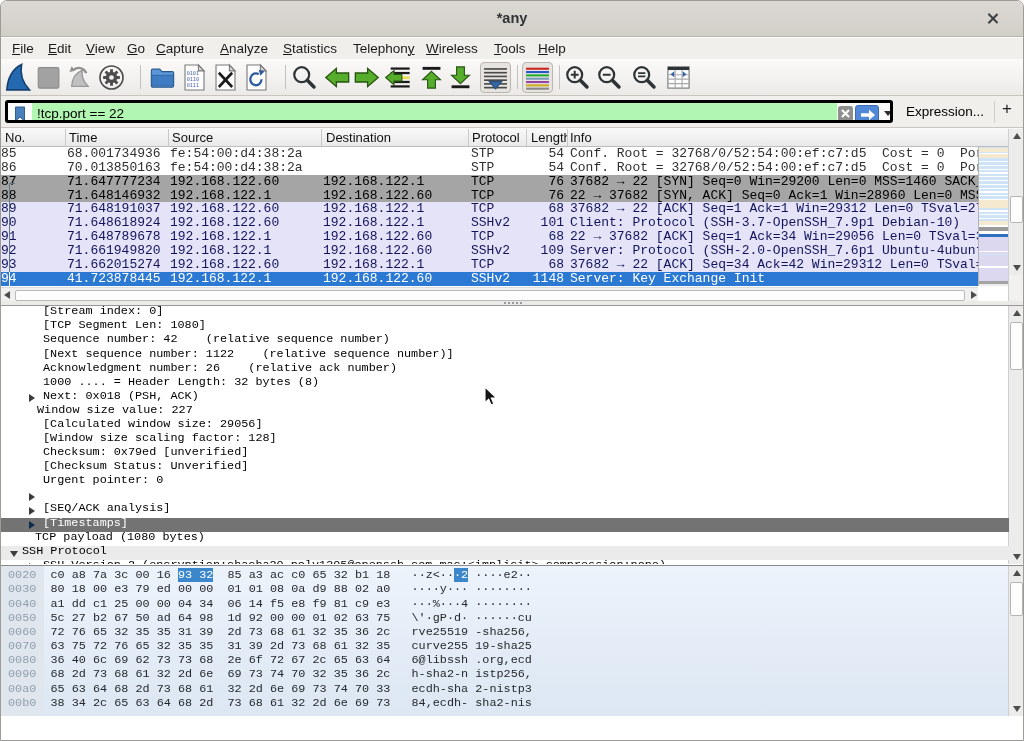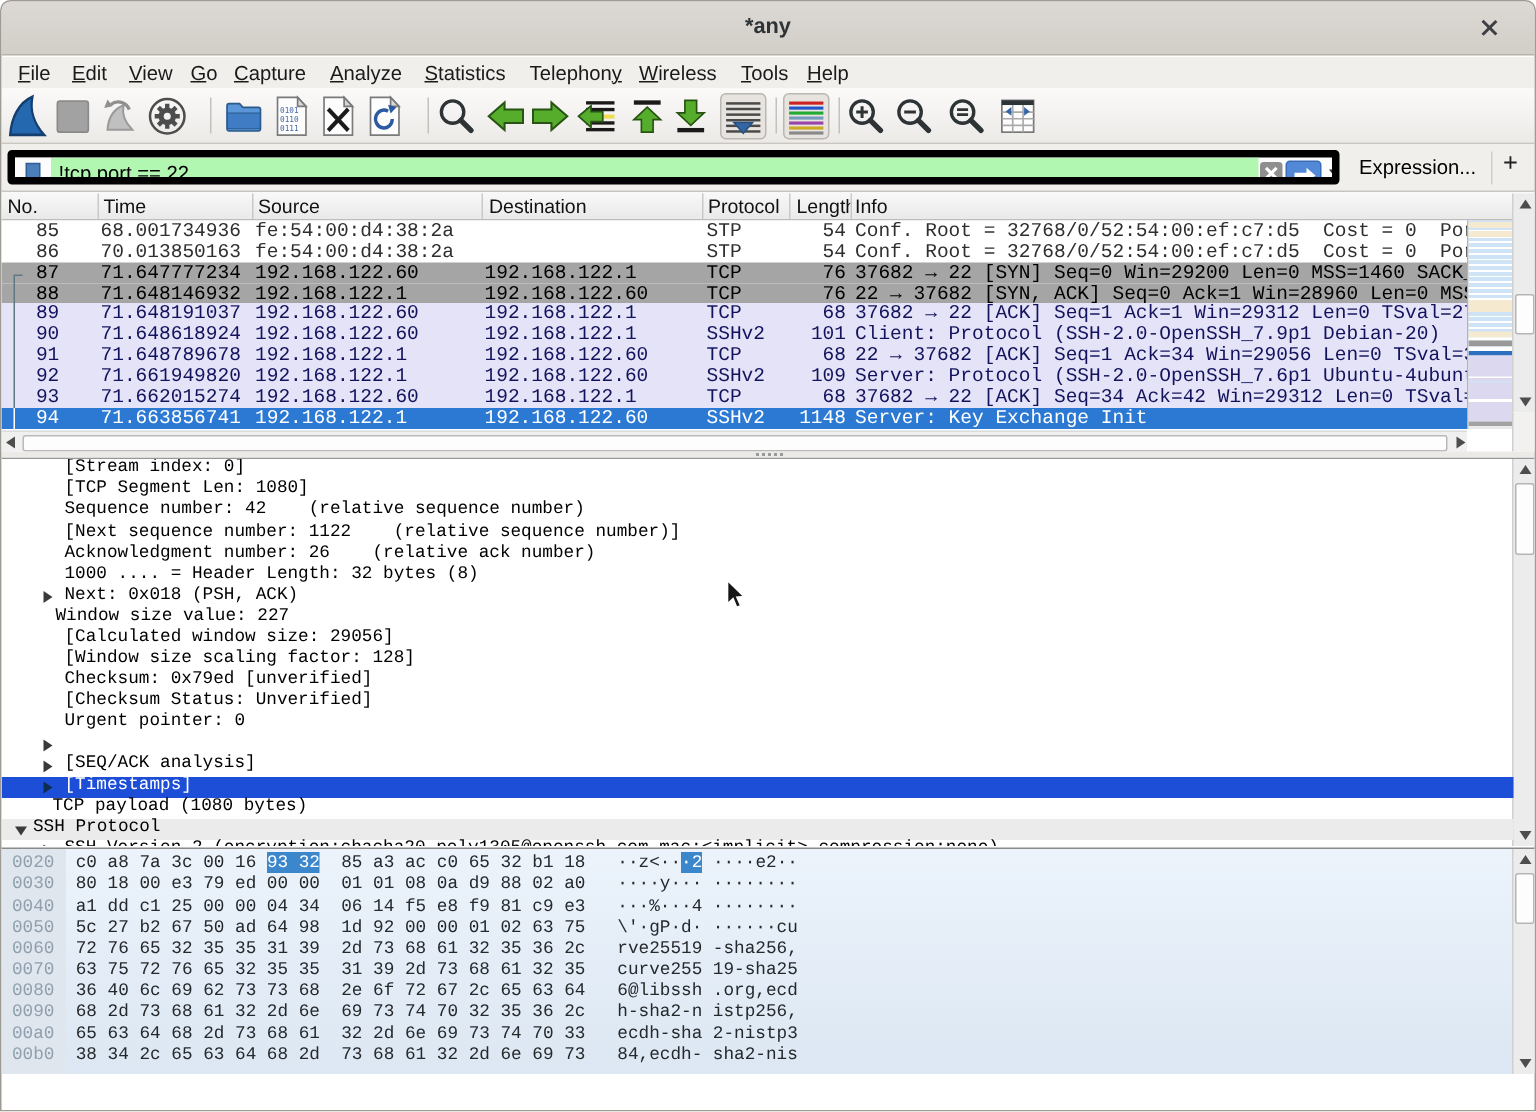--- a/index.html
+++ b/index.html
@@ -16,38 +16,38 @@
 #menu{left:0;top:37px;width:100%;height:21px;background:#f1efec;font-size:13.5px;color:#1a1a1a;white-space:nowrap}
 #menu span{position:absolute;top:3px}
 #menu u{text-decoration-thickness:0.8px;text-underline-offset:1px}
 
 #tbar{left:0;top:58px;width:100%;height:37px;background:linear-gradient(#fbfaf9,#eceae7);border-bottom:1px solid #c9c6c1}
 .tb{position:absolute;top:3.5px;width:29px;height:29px}
 .tsep{position:absolute;top:6px;width:1px;height:24px;background:#c4c1bc}
 .tframe{position:absolute;top:3px;width:31px;height:31px;border:1px solid #bab6b1;border-radius:4px;background:#e7e4e0}
 
 #fbar{left:0;top:95px;width:100%;height:32px;background:#f0efec;border-bottom:1px solid #c9c6c1}
-#ffield{position:absolute;left:4px;top:4px;width:888px;height:23px;border:5px solid #000000;border-radius:3px;background:#fcfcfc;overflow:hidden}
+#ffield{position:absolute;left:4px;top:4px;width:888px;height:23px;border:3px solid #000000;border-radius:3px;background:#fcfcfc;overflow:hidden}
 #fgreen{position:absolute;left:24px;top:0;width:805px;height:21px;background:#b1f6b1}
 #fbook{position:absolute;left:0;top:0;width:24px;height:21px;background:#fcfcfc}
 #ftext{position:absolute;left:29px;top:2.5px;font-size:13.5px;color:#000}
 #fclear{position:absolute;left:830px;top:3px;width:15px;height:15px;background:#8f8f8f;border-radius:2.5px}
 #fapply{position:absolute;left:847px;top:1.5px;width:24px;height:18px;background:#5189d8;border:1px solid #396cb5;border-radius:3px}
 #fcaret{position:absolute;left:876px;top:8px;width:0;height:0;border:4.5px solid transparent;border-top:5.5px solid #2e2e2e}
 #fexpr{position:absolute;left:905px;top:8px;font-size:13.5px;color:#000}
 #fsep{position:absolute;left:993px;top:5px;width:1px;height:22px;background:#d0cdc9}
 #fplus{position:absolute;left:1001px;top:3px;font-size:17px;color:#222}
 
 #plist{left:0;top:127px;width:100%;height:173px;background:#fff}
 #phead{position:absolute;left:0;top:0;width:100%;height:19px;background:linear-gradient(#f9f9f9,#e9e9e9);border-bottom:1px solid #bdbdbd;font-size:13px;color:#111}
 #phead span{position:absolute;top:2px}
 #phead i{position:absolute;top:1px;width:1px;height:17px;background:#c9c9c9;font-style:normal}
 .row{position:absolute;left:0;width:977px;height:13.9px;font-family:"Liberation Mono",monospace;font-size:13px;line-height:13.9px;white-space:pre;overflow:hidden}
 .row span{position:absolute;top:0}
-.c-no{left:0;width:61.5px;text-align:center}
+.c-no{left:0;width:61.5px;text-align:left}
 .c-t{left:66px}.c-s{left:169px}.c-d{left:322px}.c-p{left:470px}
 .c-l{left:516px;width:47px;text-align:right}
 .c-i{left:569px}
 .r-w{background:#fff;color:#2f2f2f}
 .r-g{background:#a5a5a5;color:#000}
 .r-l{background:#e4e3f8;color:#13135d}
 .r-sel{background:#2c79d4;color:#fff}
 
 #mmap{position:absolute;left:977px;top:19px;width:30px;height:139px;overflow:hidden;border-left:1px solid #b3b3b3}
 #mmapbase{position:absolute;left:0;top:0;width:100%;height:120px;background:repeating-linear-gradient(180deg,#cfe3f7 0px,#cfe3f7 2.6px,#ffffff 2.6px,#ffffff 3.8px)}
@@ -288,25 +288,25 @@
       <div class="sb-th" style="top:67px;height:27px"></div>
       <div class="sb-dn" style="top:136px"></div>
     </div>
     <div style="position:absolute;left:1007px;top:147px;width:17px;height:26px;background:#f2f1f0;border-left:1px solid #cfcfcf"></div>
     <div id="rows">
     <div class="row r-w" style="top:19.00px"><span class="c-no">85</span><span class="c-t">68.001734936</span><span class="c-s">fe:54:00:d4:38:2a</span><span class="c-d"></span><span class="c-p">STP</span><span class="c-l">54</span><span class="c-i">Conf. Root = 32768/0/52:54:00:ef:c7:d5  Cost = 0  Port = 0x8001</span></div>
     <div class="row r-w" style="top:32.86px"><span class="c-no">86</span><span class="c-t">70.013850163</span><span class="c-s">fe:54:00:d4:38:2a</span><span class="c-d"></span><span class="c-p">STP</span><span class="c-l">54</span><span class="c-i">Conf. Root = 32768/0/52:54:00:ef:c7:d5  Cost = 0  Port = 0x8001</span></div>
     <div class="row r-g" style="top:46.72px"><span class="c-no">87</span><span class="c-t">71.647777234</span><span class="c-s">192.168.122.60</span><span class="c-d">192.168.122.1</span><span class="c-p">TCP</span><span class="c-l">76</span><span class="c-i">37682 → 22 [SYN] Seq=0 Win=29200 Len=0 MSS=1460 SACK_PERM=1</span></div>
     <div class="row r-g" style="top:60.58px"><span class="c-no">88</span><span class="c-t">71.648146932</span><span class="c-s">192.168.122.1</span><span class="c-d">192.168.122.60</span><span class="c-p">TCP</span><span class="c-l">76</span><span class="c-i">22 → 37682 [SYN, ACK] Seq=0 Ack=1 Win=28960 Len=0 MSS=1460</span></div>
     <div class="row r-l" style="top:74.44px"><span class="c-no">89</span><span class="c-t">71.648191037</span><span class="c-s">192.168.122.60</span><span class="c-d">192.168.122.1</span><span class="c-p">TCP</span><span class="c-l">68</span><span class="c-i">37682 → 22 [ACK] Seq=1 Ack=1 Win=29312 Len=0 TSval=2715664</span></div>
-    <div class="row r-l" style="top:88.30px"><span class="c-no">90</span><span class="c-t">71.648618924</span><span class="c-s">192.168.122.60</span><span class="c-d">192.168.122.1</span><span class="c-p">SSHv2</span><span class="c-l">101</span><span class="c-i">Client: Protocol (SSH-2.0-OpenSSH_7.9p1 Debian-20)</span></div>
+    <div class="row r-l" style="top:88.30px"><span class="c-no">90</span><span class="c-t">71.648618924</span><span class="c-s">192.168.122.60</span><span class="c-d">192.168.122.1</span><span class="c-p">SSHv2</span><span class="c-l">101</span><span class="c-i">Client: Protocol (SSH-3.7-OpenSSH_7.9p1 Debian-10)</span></div>
     <div class="row r-l" style="top:102.16px"><span class="c-no">91</span><span class="c-t">71.648789678</span><span class="c-s">192.168.122.1</span><span class="c-d">192.168.122.60</span><span class="c-p">TCP</span><span class="c-l">68</span><span class="c-i">22 → 37682 [ACK] Seq=1 Ack=34 Win=29056 Len=0 TSval=3649567</span></div>
     <div class="row r-l" style="top:116.02px"><span class="c-no">92</span><span class="c-t">71.661949820</span><span class="c-s">192.168.122.1</span><span class="c-d">192.168.122.60</span><span class="c-p">SSHv2</span><span class="c-l">109</span><span class="c-i">Server: Protocol (SSH-2.0-OpenSSH_7.6p1 Ubuntu-4ubuntu0.3)</span></div>
     <div class="row r-l" style="top:129.88px"><span class="c-no">93</span><span class="c-t">71.662015274</span><span class="c-s">192.168.122.60</span><span class="c-d">192.168.122.1</span><span class="c-p">TCP</span><span class="c-l">68</span><span class="c-i">37682 → 22 [ACK] Seq=34 Ack=42 Win=29312 Len=0 TSval=27156</span></div>
-    <div class="row r-sel" style="top:143.74px"><span class="c-no">94</span><span class="c-t">71.663856741</span><span class="c-s">192.168.122.1</span><span class="c-d">192.168.122.60</span><span class="c-p">SSHv2</span><span class="c-l">1148</span><span class="c-i">Server: Key Exchange Init</span></div>
+    <div class="row r-sel" style="top:143.74px"><span class="c-no">94</span><span class="c-t">41.723878445</span><span class="c-s">192.168.122.1</span><span class="c-d">192.168.122.60</span><span class="c-p">SSHv2</span><span class="c-l">1148</span><span class="c-i">Server: Key Exchange Init</span></div>
     <div style="position:absolute;left:8px;top:54.5px;width:1px;height:89.5px;background:#5f7884"></div>
     <div style="position:absolute;left:9px;top:54.5px;width:5px;height:1px;background:#5f7884"></div>
     <div style="position:absolute;left:8px;top:144px;width:1px;height:14px;background:#fff"></div>
     <div style="position:absolute;left:0;top:159px;width:977px;height:14px;background:#f0f0f0;border-top:1px solid #dcdcdc">
           <div style="position:absolute;left:3px;top:3px;width:0;height:0;border:4.5px solid transparent;border-right:6px solid #4d4d4d;border-left:none"></div>
           <div style="position:absolute;left:970px;top:3px;width:0;height:0;border:4.5px solid transparent;border-left:6px solid #4d4d4d;border-right:none"></div>
           <div style="position:absolute;left:14px;top:1.5px;width:950px;height:11px;background:#fdfdfd;border:1px solid #b9b9b9;border-radius:2px"></div>
         </div>
     </div>
     <div id="mmap">
@@ -342,21 +342,21 @@
     <div class="dl" style="top:71.40px"><b style="left:42px">1000 .... = Header Length: 32 bytes (8)</b></div>
     <div class="dl" style="top:85.48px"><span class="tri tri-r" style="left:28px;"></span><b style="left:42px">Next: 0x018 (PSH, ACK)</b></div>
     <div class="dl" style="top:99.56px"><b style="left:36px">Window size value: 227</b></div>
     <div class="dl" style="top:113.64px"><b style="left:42px">[Calculated window size: 29056]</b></div>
     <div class="dl" style="top:127.72px"><b style="left:42px">[Window size scaling factor: 128]</b></div>
     <div class="dl" style="top:141.80px"><b style="left:42px">Checksum: 0x79ed [unverified]</b></div>
     <div class="dl" style="top:155.88px"><b style="left:42px">[Checksum Status: Unverified]</b></div>
     <div class="dl" style="top:169.96px"><b style="left:42px">Urgent pointer: 0</b></div>
     <div class="dl" style="top:184.04px"><span class="tri tri-r" style="left:28px;"></span></div>
     <div class="dl" style="top:198.12px"><span class="tri tri-r" style="left:28px;"></span><b style="left:42px">[SEQ/ACK analysis]</b></div>
-    <div class="dl" style="top:212.20px;background:#1d4ed8;color:#fff"><span class="tri tri-r" style="left:28px;border-left-color:#0e2d52"></span><b style="left:42px">[Timestamps]</b></div>
+    <div class="dl" style="top:212.20px;background:#737373;color:#fff"><span class="tri tri-r" style="left:28px;border-left-color:#0e2d52"></span><b style="left:42px">[Timestamps]</b></div>
     <div class="dl" style="top:226.28px"><b style="left:34px">TCP payload (1080 bytes)</b></div>
     <div class="dl" style="top:240.36px;background:#ebebeb"><span class="tri tri-d" style="left:9px"></span><b style="left:21px">SSH Protocol</b></div>
     <div class="dl" style="top:254.44px"><span class="tri tri-r" style="left:28px;"></span><b style="left:42px">SSH Version 2 (encryption:chacha20-poly1305@openssh.com mac:&lt;implicit&gt; compression:none)</b></div>
     </div>
     </div>
   <div id="hpane" class="abs">
       <div id="hgut"></div>
     <div class="vsb" style="left:1007px;top:0;height:150px">
       <div class="sb-up" style="top:4px"></div>
       <div class="sb-th" style="top:16px;height:34px"></div>

